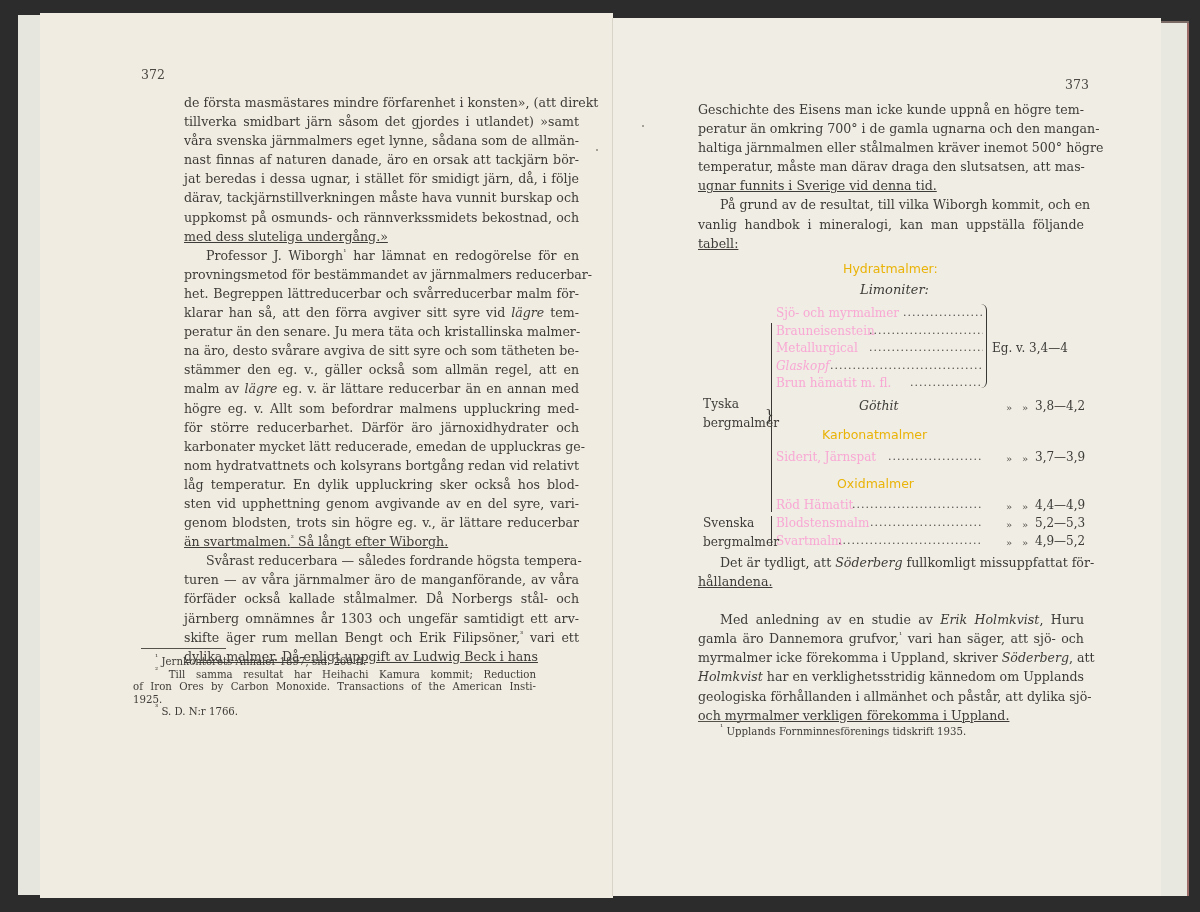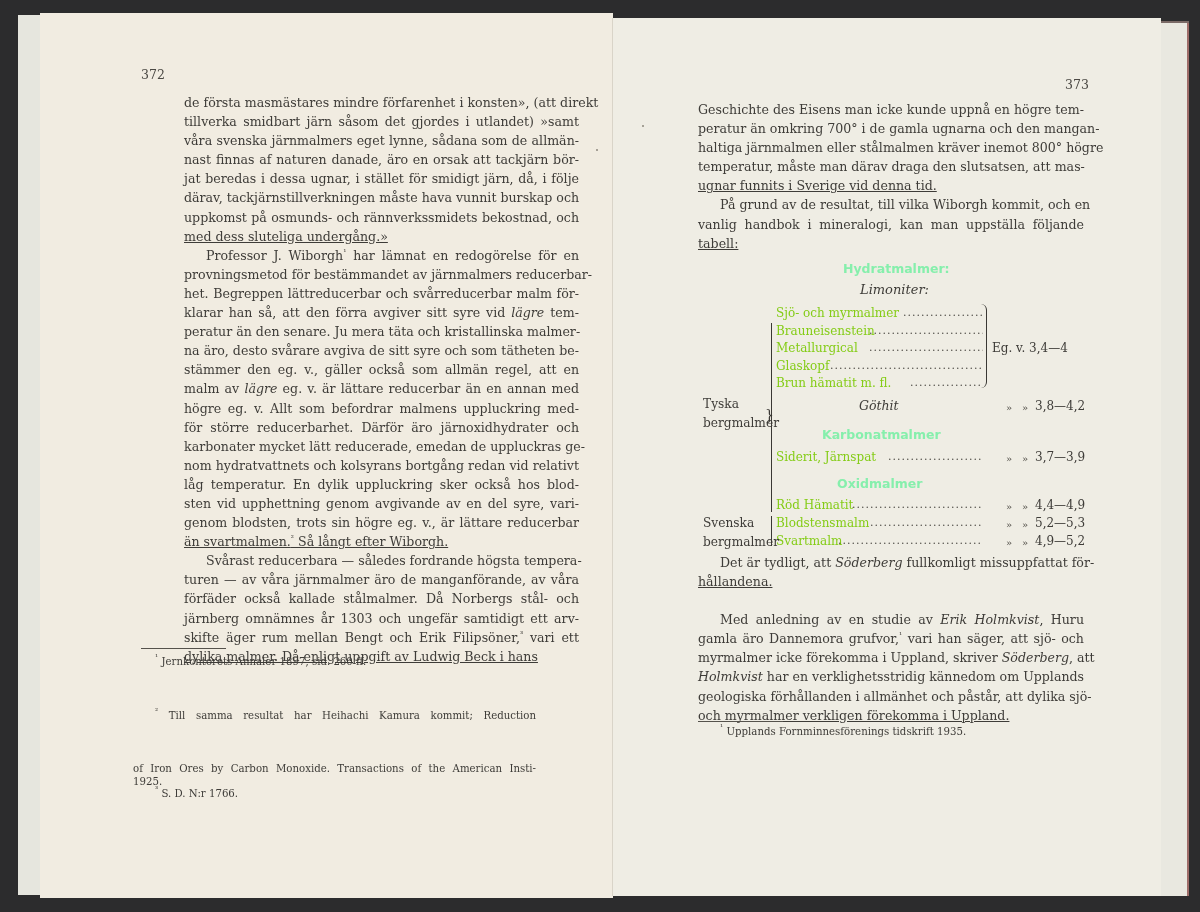--- a/index.html
+++ b/index.html
@@ -35,27 +35,27 @@
     color: #3e3c38;
   }
   .text-block p { margin: 0; text-indent: 0; }
   .text-block .line { display: block; text-align: justify; text-align-last: justify; white-space: nowrap; }
   .text-block .line.last { text-align-last: left; text-decoration: underline; }
   i { font-style: italic; }
   .rule { position: absolute; height: 1px; background: #55524c; }
   .footnotes { position: absolute; font-size: 10.2px; line-height: 12.5px; color: #3e3c38; }
   .footnotes .fn { display: block; }
   .footnotes .ind { padding-left: 22px; }
-  .footnotes .jline { display: block; text-align: justify; text-align-last: justify; white-space: nowrap; margin-top: 41px; }
+  .footnotes .jline { display: block; text-align: justify; text-align-last: justify; white-space: nowrap; }
   sup { font-size: 8px; vertical-align: 5px; line-height: 0; }
 
   
-  .tbl-heading { position: absolute; font-family: "DejaVu Sans", "Liberation Sans", sans-serif; font-weight: bold; font-size: 12.5px; color: #86efac; }
+  .tbl-heading { position: absolute; font-family: "DejaVu Sans", "Liberation Sans", sans-serif; font-weight: normal; font-size: 12.5px; color: #eab308; }
   .tbl-sub { position: absolute; font-style: italic; font-size: 13px; color: #3e3c38; }
-  .tbl-row { position: absolute; font-size: 12px; line-height: 16px; color: #84cc16; white-space: nowrap; }
+  .tbl-row { position: absolute; font-size: 12px; line-height: 16px; color: #f9a8d4; white-space: nowrap; }
   .dots { position: absolute; font-size: 11px; letter-spacing: 1px; color: #55524c; white-space: nowrap; overflow: hidden; }
   .tbl-val { position: absolute; font-size: 12px; color: #3e3c38; white-space: nowrap; }
   .quote-mark { position: absolute; font-size: 10px; color: #55524c; }
   .group-label { position: absolute; font-size: 12.2px; line-height: 19px; color: #3e3c38; }
   .bracket { position: absolute; border-left: 1.6px solid #3a3834; }
   .bracket-right { position: absolute; border-right: 1.6px solid #3a3834; border-radius: 0 6px 6px 0; }
   .small-brace { position: absolute; font-size: 18px; color: #3a3834; line-height: 1; }
   .speck { position: absolute; width: 2px; height: 2px; border-radius: 1px; background: #8c877d; }
 </style>
 </head>
@@ -118,42 +118,42 @@
 
 <div class="gutter"></div>
 
 <div class="page page-right"></div>
 <div class="pagenum" style="left:1065px; top:77px;">373</div>
 
 <div class="text-block" style="left:698px; top:100px; width:386px;">
   <p id="rp0">
       <span class="line">Geschichte des Eisens man icke kunde uppnå en högre tem-</span>
       <span class="line">peratur än omkring 700° i de gamla ugnarna och den mangan-</span>
-      <span class="line">haltiga järnmalmen eller stålmalmen kräver inemot 800° högre</span>
+      <span class="line">haltiga järnmalmen eller stålmalmen kräver inemot 500° högre</span>
       <span class="line">temperatur, måste man därav draga den slutsatsen, att mas-</span>
       <span class="line last">ugnar funnits i Sverige vid denna tid.</span>
     </p>
   <p id="rp1">
       <span class="line" style="padding-left:22px">På grund av de resultat, till vilka Wiborgh kommit, och en</span>
       <span class="line">vanlig handbok i mineralogi, kan man uppställa följande</span>
       <span class="line last">tabell:</span>
     </p>
 </div>
 
 <div>
   <div class="tbl-heading" style="left:843px; top:261px;">Hydratmalmer:</div>
   <div class="tbl-sub" style="left:860px; top:282px;">Limoniter:</div>
 
   <div class="tbl-row" style="left:776px; top:305px;">Sjö- och myrmalmer</div>
   <div class="dots" style="left:903px; top:306px; width:80px;">.........................</div>
   <div class="tbl-row" style="left:776px; top:323px;">Brauneisenstein</div>
   <div class="dots" style="left:869px; top:324px; width:114px;">..................................</div>
   <div class="tbl-row" style="left:776px; top:340px;">Metallurgical</div>
   <div class="dots" style="left:869px; top:341px; width:114px;">..................................</div>
-  <div class="tbl-row" style="left:776px; top:358px;">Glaskopf</div>
+  <div class="tbl-row" style="left:776px; top:358px;font-style:italic;">Glaskopf</div>
   <div class="dots" style="left:830px; top:359px; width:153px;">..............................................</div>
   <div class="tbl-row" style="left:776px; top:375px;">Brun hämatit m. fl.</div>
   <div class="dots" style="left:910px; top:376px; width:73px;">......................</div>
 
   <div class="bracket-right" style="left:980px; top:304px; width:6px; height:84px;"></div>
   <div class="tbl-val" style="left:992px; top:341px;">Eg. v. 3,4—4</div>
 
   <div class="tbl-sub" style="left:859px; top:398px; font-size:12.5px;">Göthit</div>
   <div class="quote-mark" style="left:1006px; top:402px;">»</div>
   <div class="quote-mark" style="left:1022px; top:402px;">»</div>

